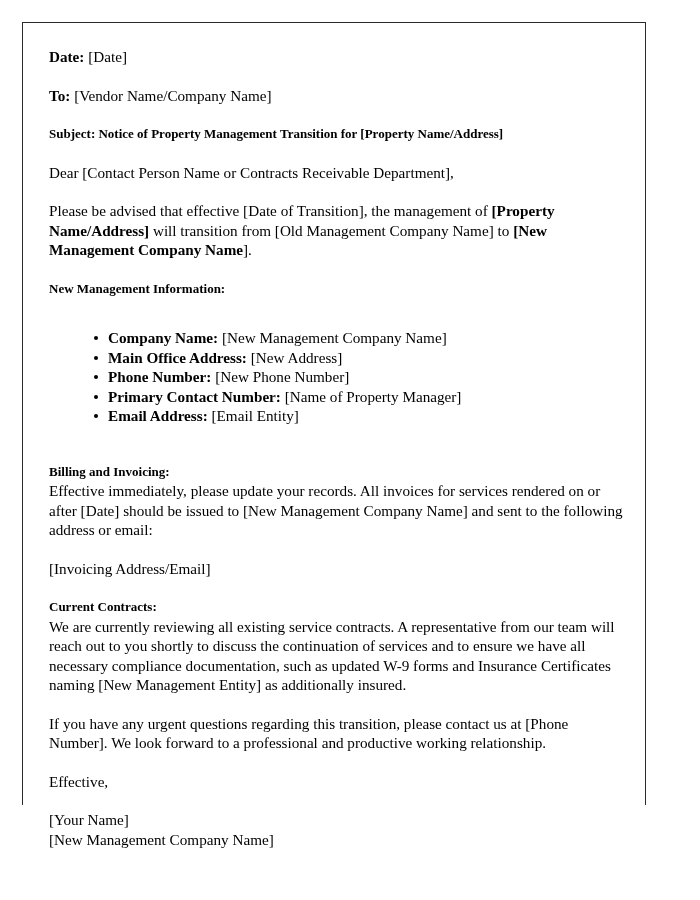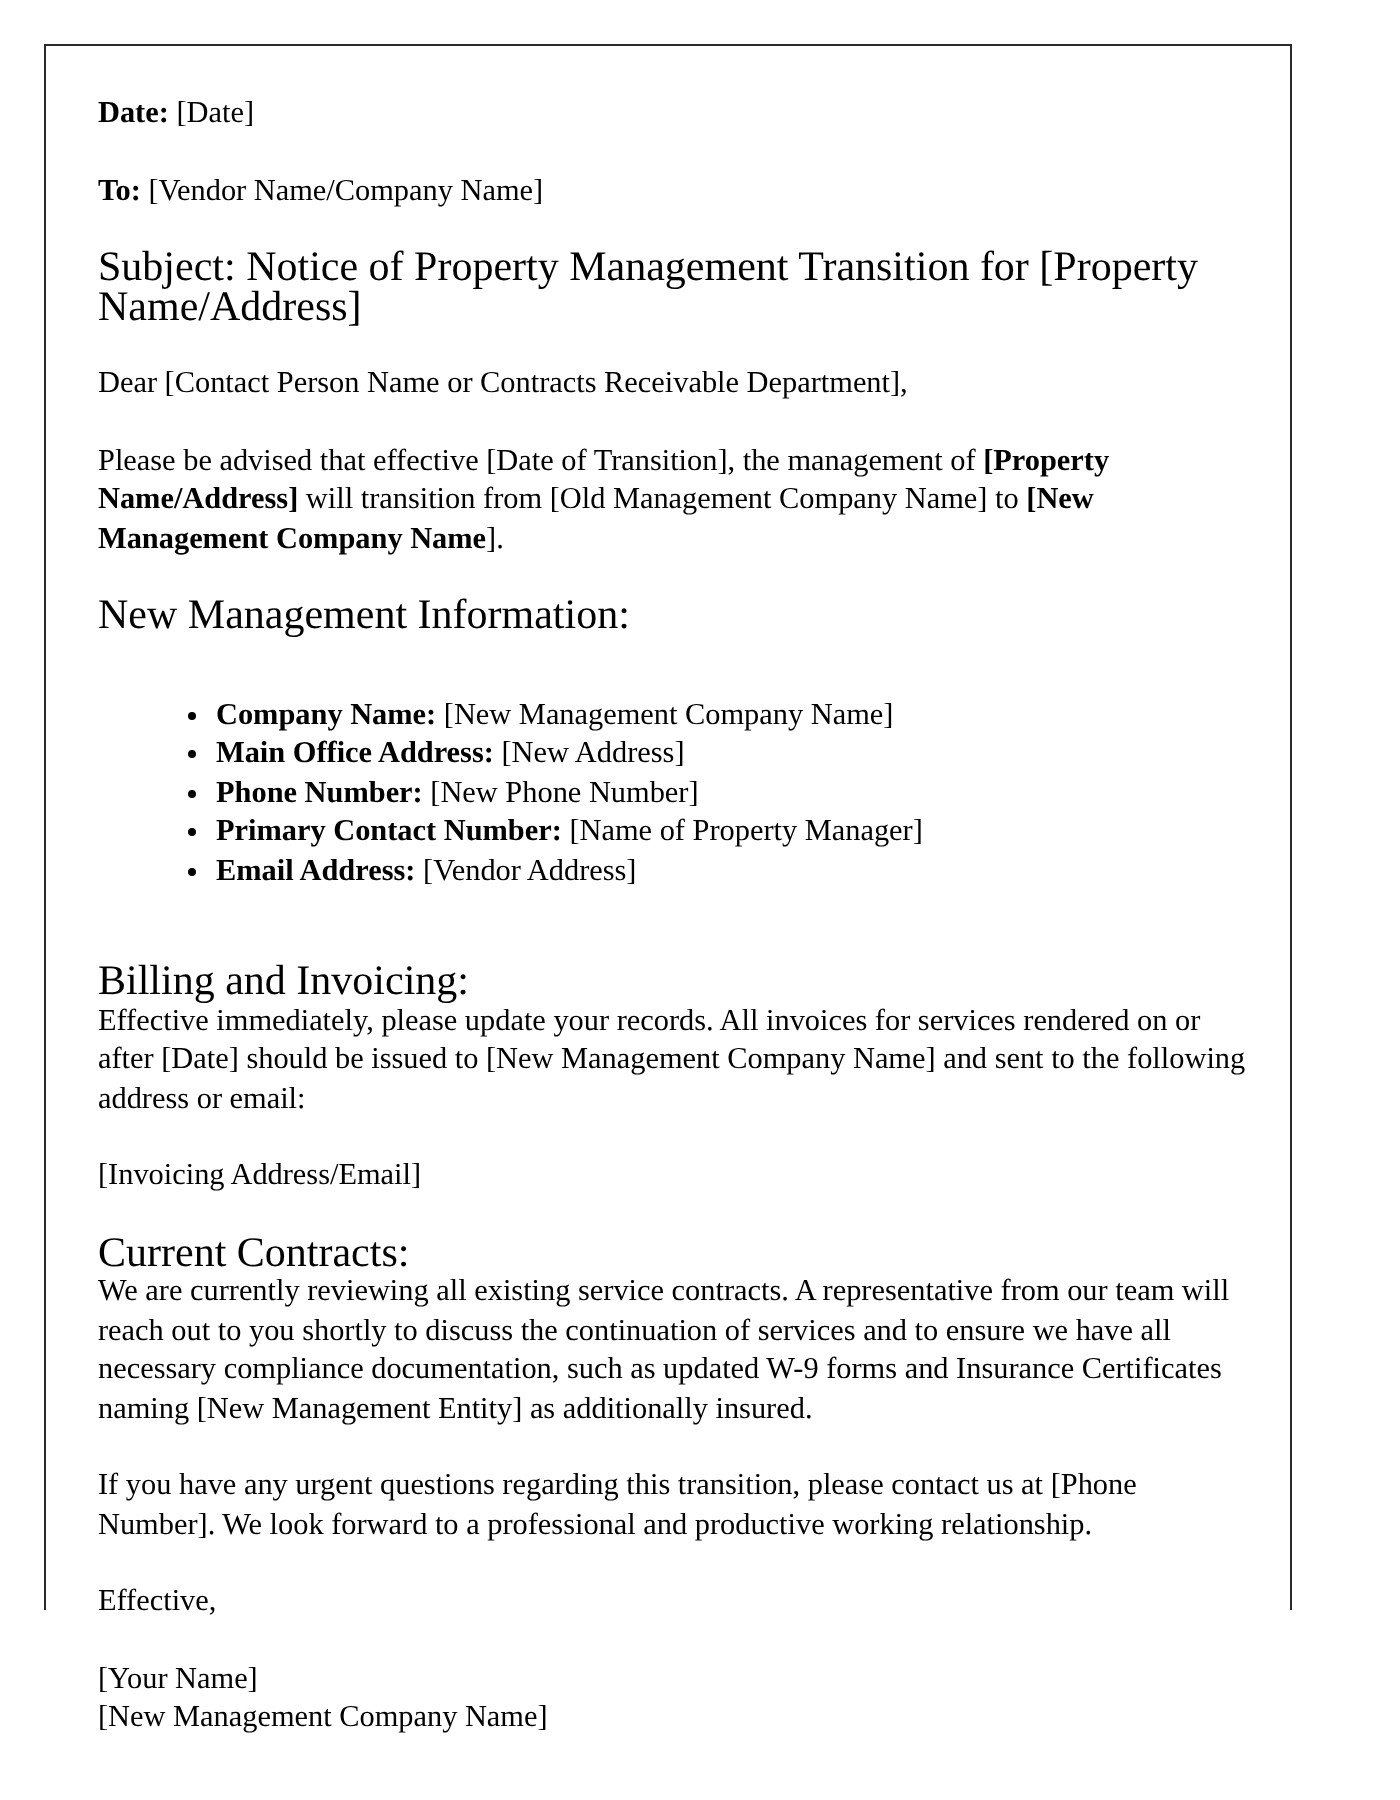--- a/index.html
+++ b/index.html
@@ -48,23 +48,23 @@
   .blank { height: 19px; }
   .blank-sm { height: 13px; }
 
   .para {
     font-size: 15.2px;
     line-height: 19.5px;
     text-align: left;
   }
 
   .heading {
-    font-size: 21px;
+    font-size: 13px;
     line-height: 19.5px;
-    font-weight: normal;
+    font-weight: bold;
   }
 
   ul.bullets {
     margin: 17px;
     padding: 0;
     list-style: none;
   }
   ul.bullets li {
     position: relative;
     font-size: 15.2px;
@@ -136,21 +136,21 @@
         <span>[New Phone Number]</span>
       </li>
       <li>
         <span class="dot"></span>
         <span class="b">Primary Contact Number:</span>
         <span>[Name of Property Manager]</span>
       </li>
       <li>
         <span class="dot"></span>
         <span class="b">Email Address:</span>
-        <span>[Vendor Address]</span>
+        <span>[Email Entity]</span>
       </li>
     </ul>
 
     <div class="blank"></div>
 
     <div class="heading">Billing and Invoicing:</div>
     <div class="para">Effective immediately, please update your records. All invoices for services rendered on or after [Date] should be issued to [New Management Company Name] and sent to the following address or email:</div>
 
     <div class="blank"></div>
 

